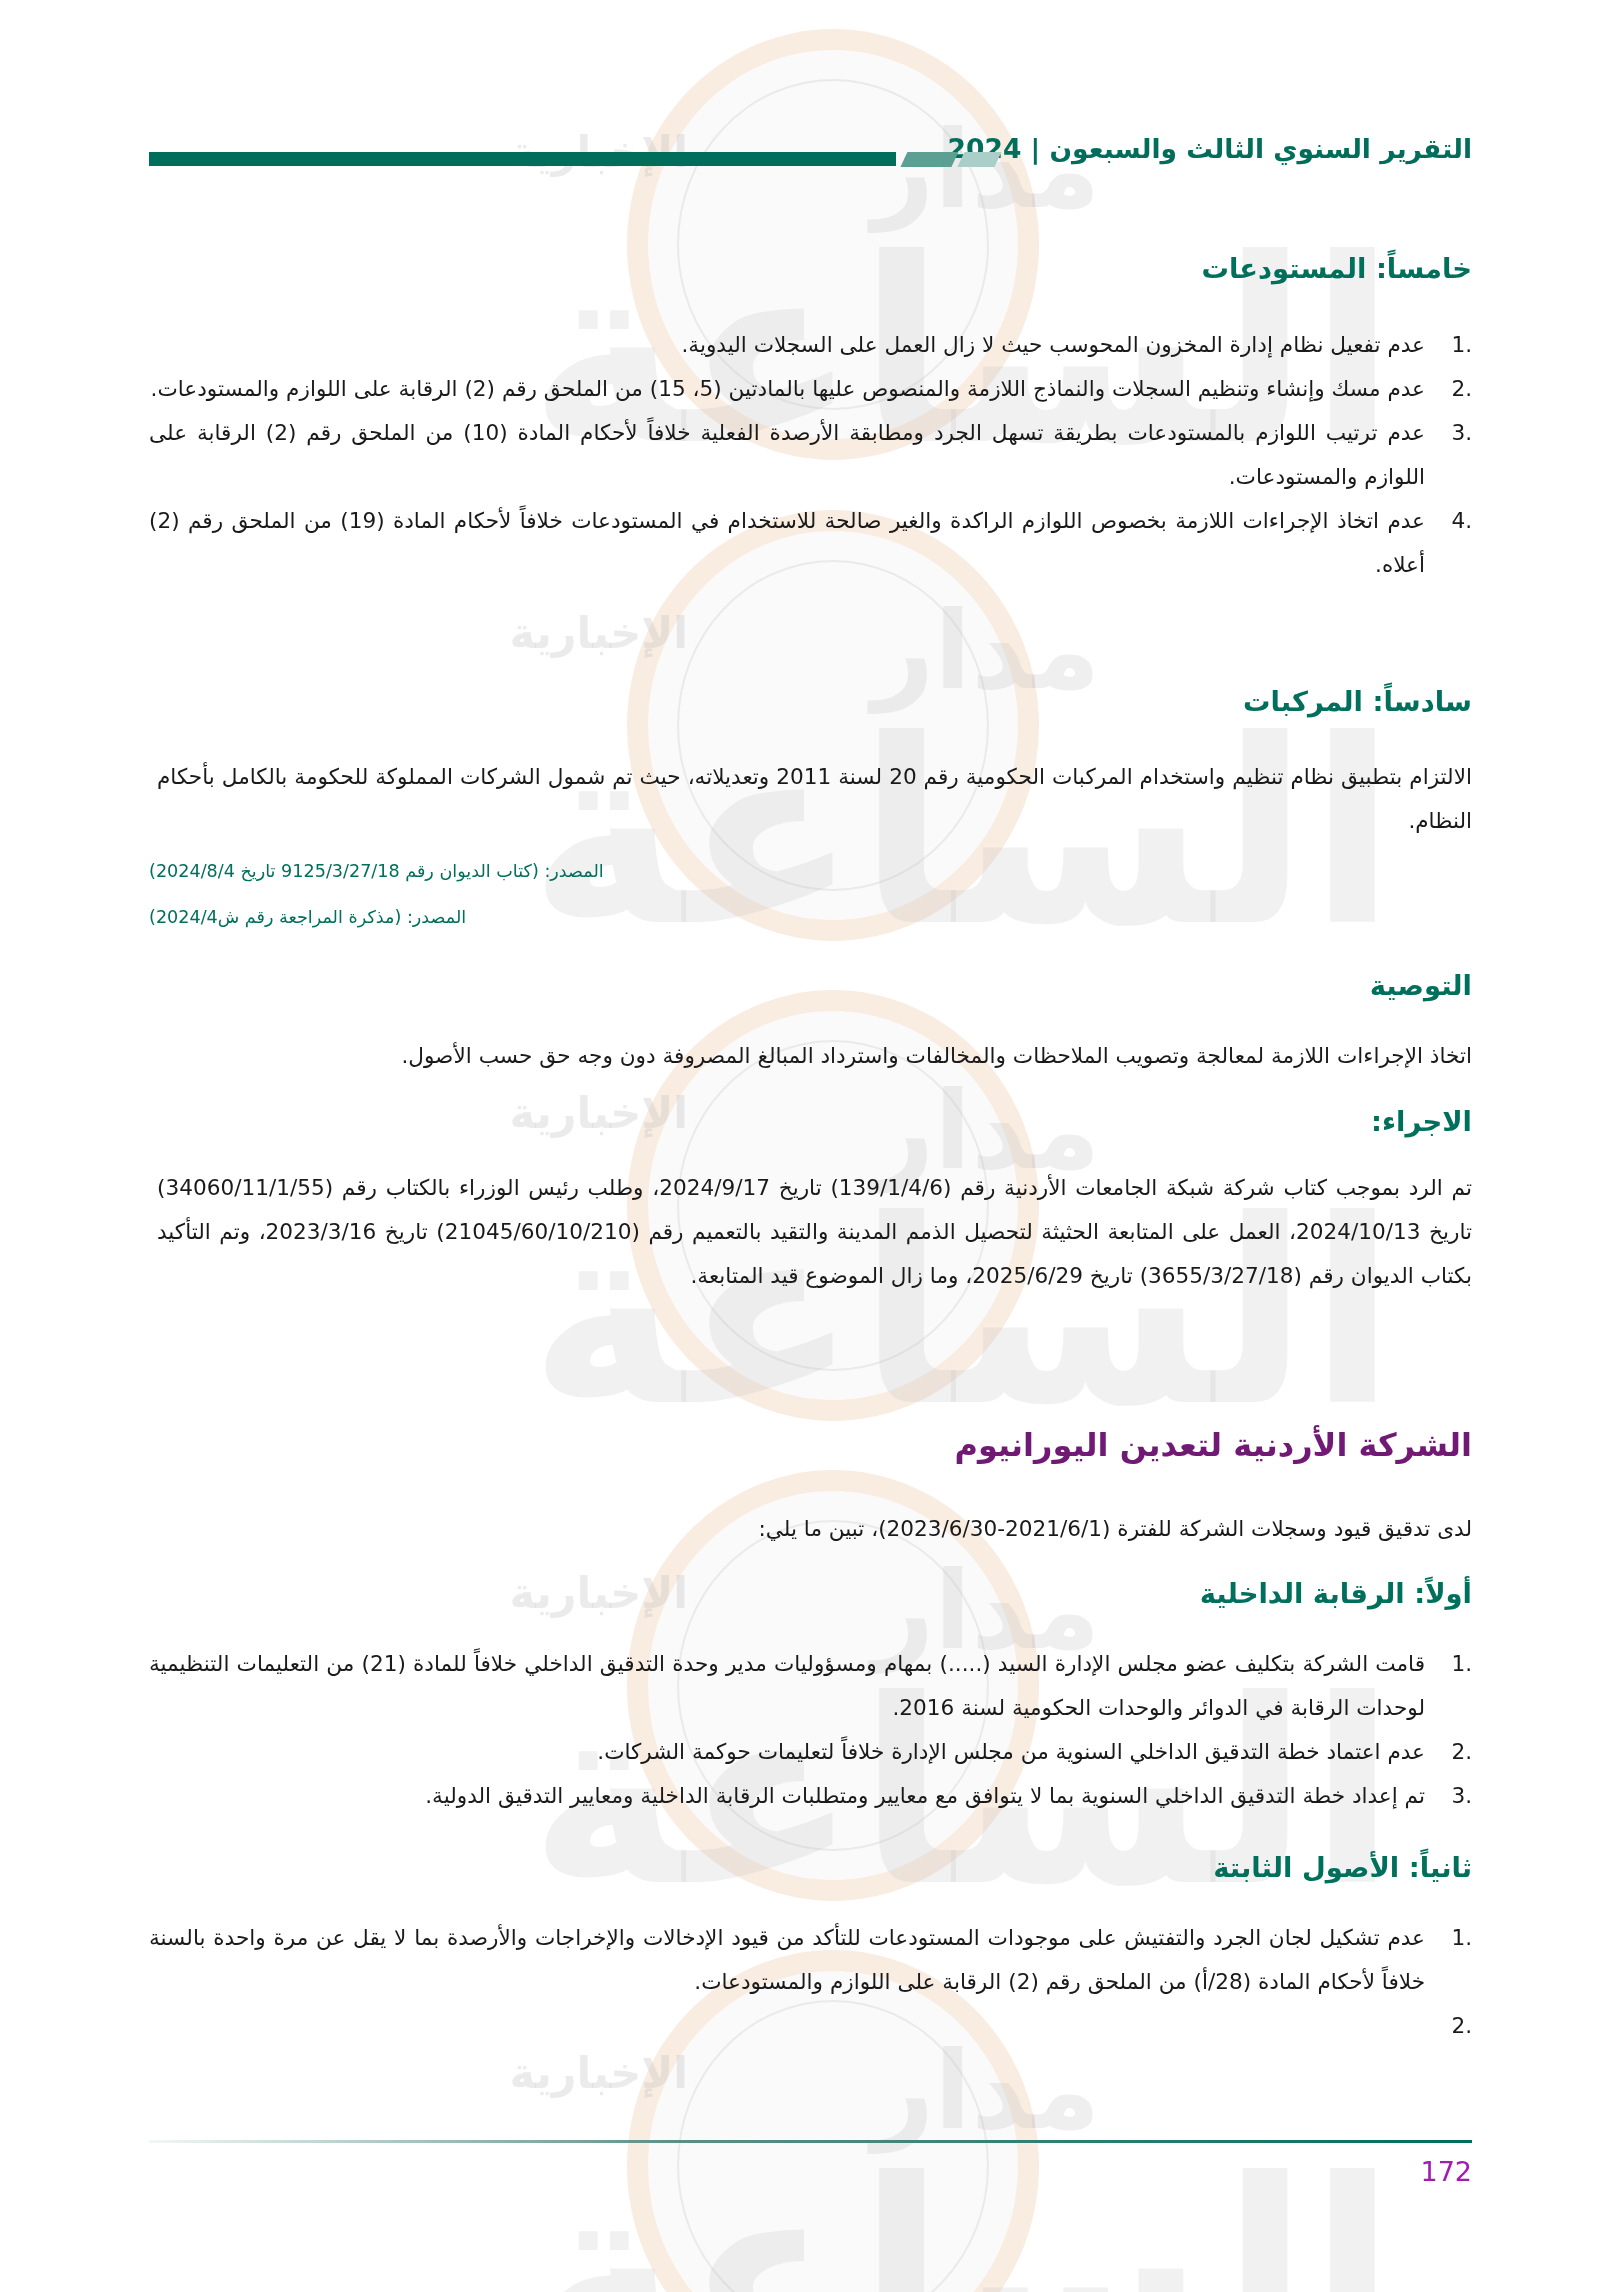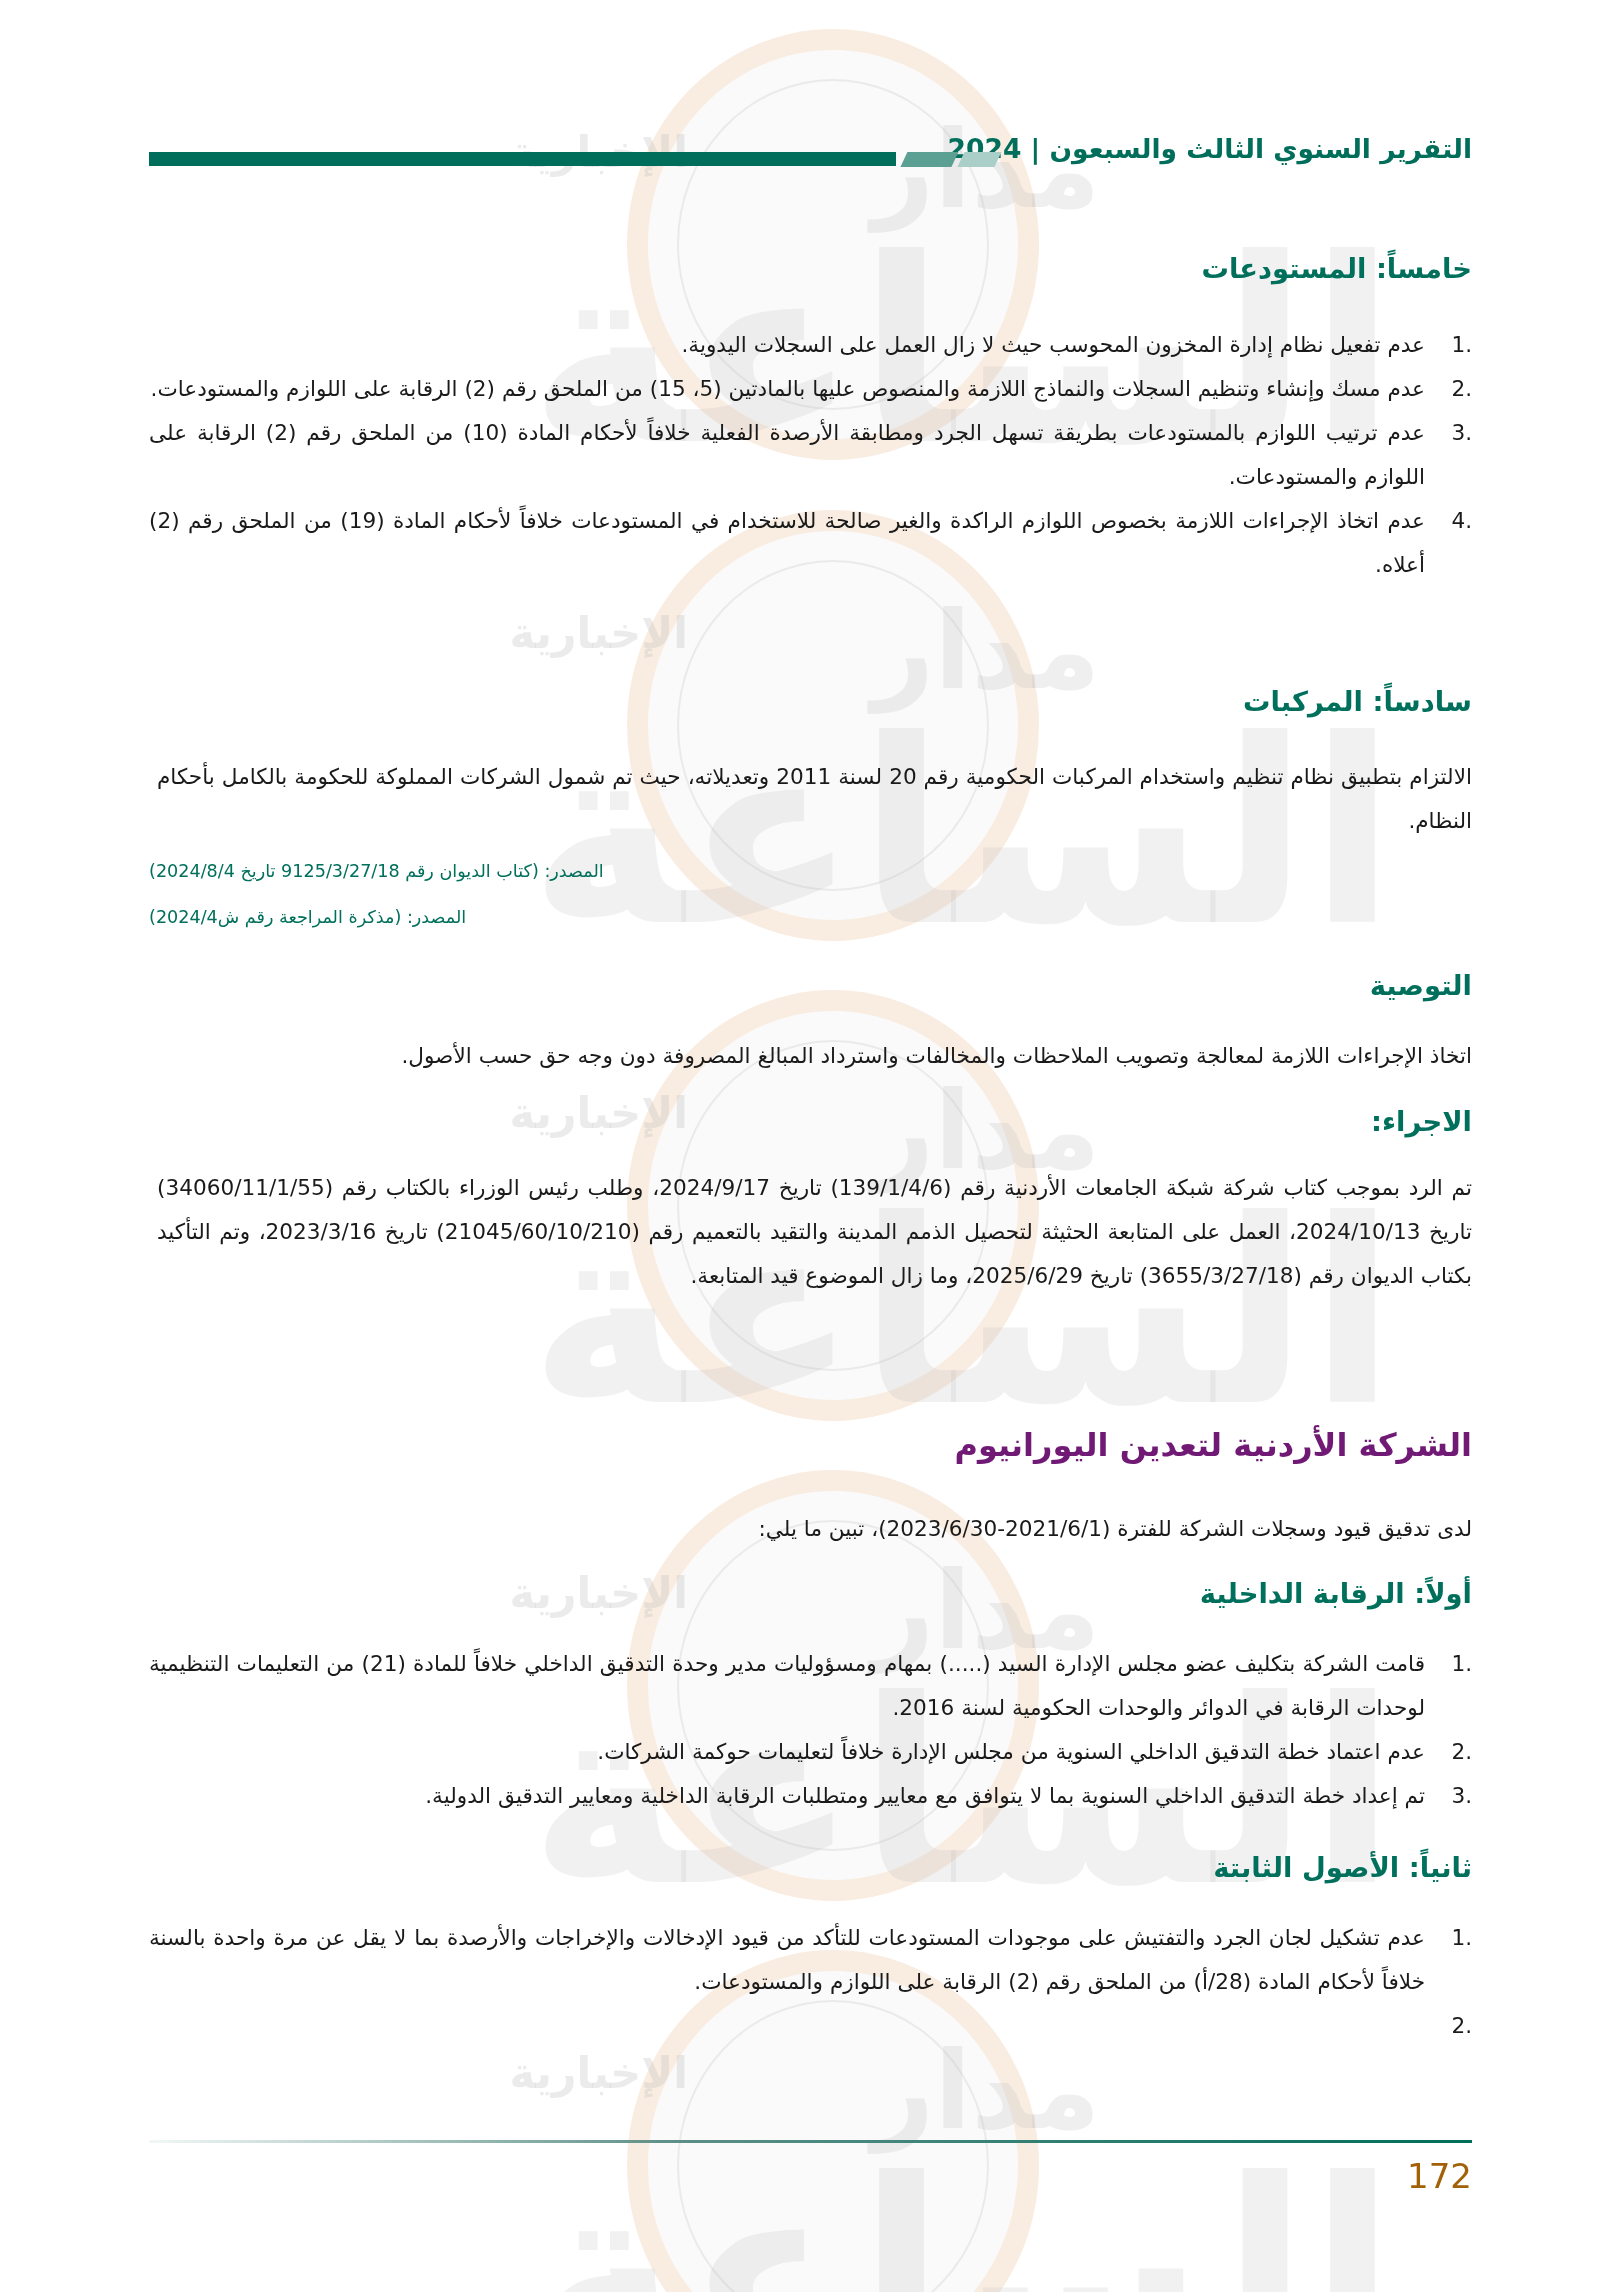--- a/index.html
+++ b/index.html
@@ -39,21 +39,21 @@
           text-align-last: right; }
   .list { position: absolute; right: 0; left: 0; margin: 0; padding: 0; list-style: none; }
   .list li { position: relative; padding-right: 47px; font-size: 21.6px; line-height: 44px; text-align: justify;
              text-align-last: right; }
   .list li .num { position: absolute; right: 0; top: 0; }
   .source { position: absolute; left: 0; font-size: 17.6px; color: #00705c; white-space: nowrap; }
 
   
   .footer-rule { position: absolute; left: 149px; width: 1323px; top: 2140px; height: 2.9px;
                  background: linear-gradient(to right, rgba(0,110,90,0.05), #5c8f86 40%, #006e5a); z-index: 2; }
-  .page-number { position: absolute; right: 149px; top: 2156px; font-size: 34px; color: #a16207; z-index: 2; }
+  .page-number { position: absolute; right: 149px; top: 2156px; font-size: 27px; color: #a21caf; z-index: 2; }
 </style>
 </head>
 <body>
 
 <div class="page">
 
   <div class="wm" style="top:29px;height:451px;">
     <div class="wm-clock">
         <div class="inner"></div>
       </div>

